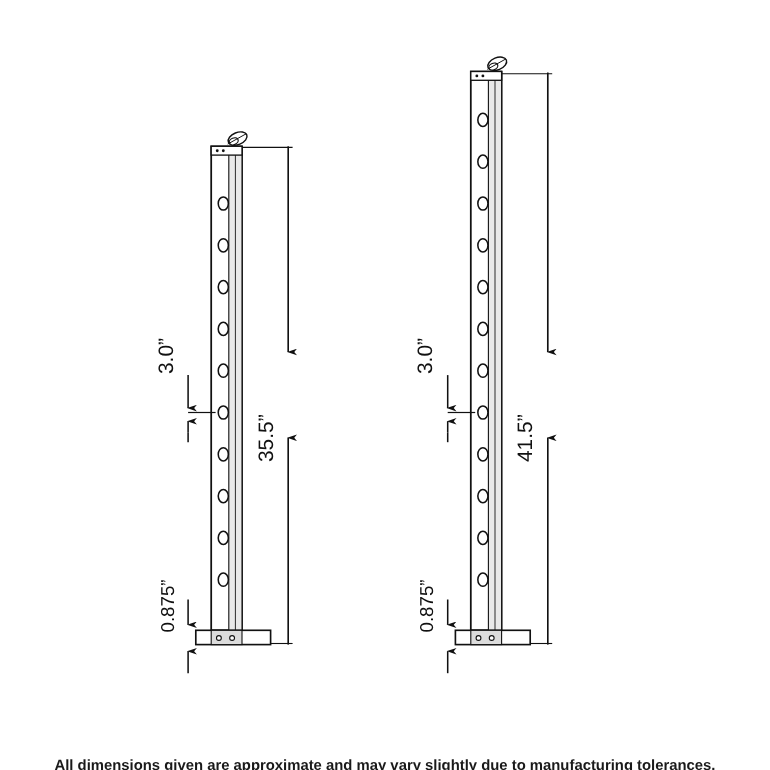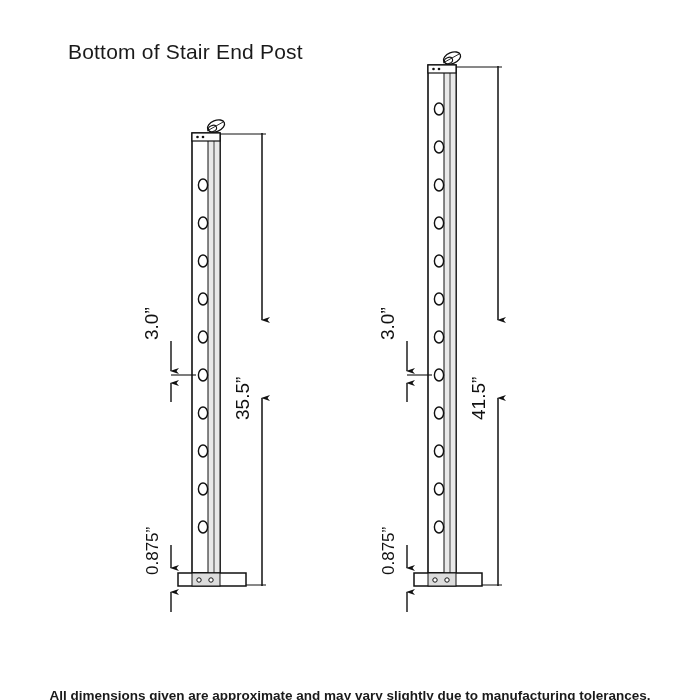--- a/index.html
+++ b/index.html
@@ -59,21 +59,20 @@
   }
   .vlabel.small {
     font-size: 17px;
   }
 </style>
 </head>
 <body>
 
 <div id="stage">
 
-  <div class="title">Bottom of Stair End Post</div>
 
   <svg class="draw" viewBox="0 0 700 700">
     <defs>
       <marker id="arrDown" markerWidth="10" markerHeight="10" refX="3" refY="8" orient="auto" markerUnits="userSpaceOnUse">
         <path d="M0,0 L3,9 L6,0 L3,2.5 Z" fill="#111111"></path>
       </marker>
       <marker id="arrUp" markerWidth="10" markerHeight="10" refX="3" refY="1" orient="auto" markerUnits="userSpaceOnUse">
         <path d="M0,9 L3,0 L6,9 L3,6.5 Z" fill="#111111"></path>
       </marker>
     </defs>

